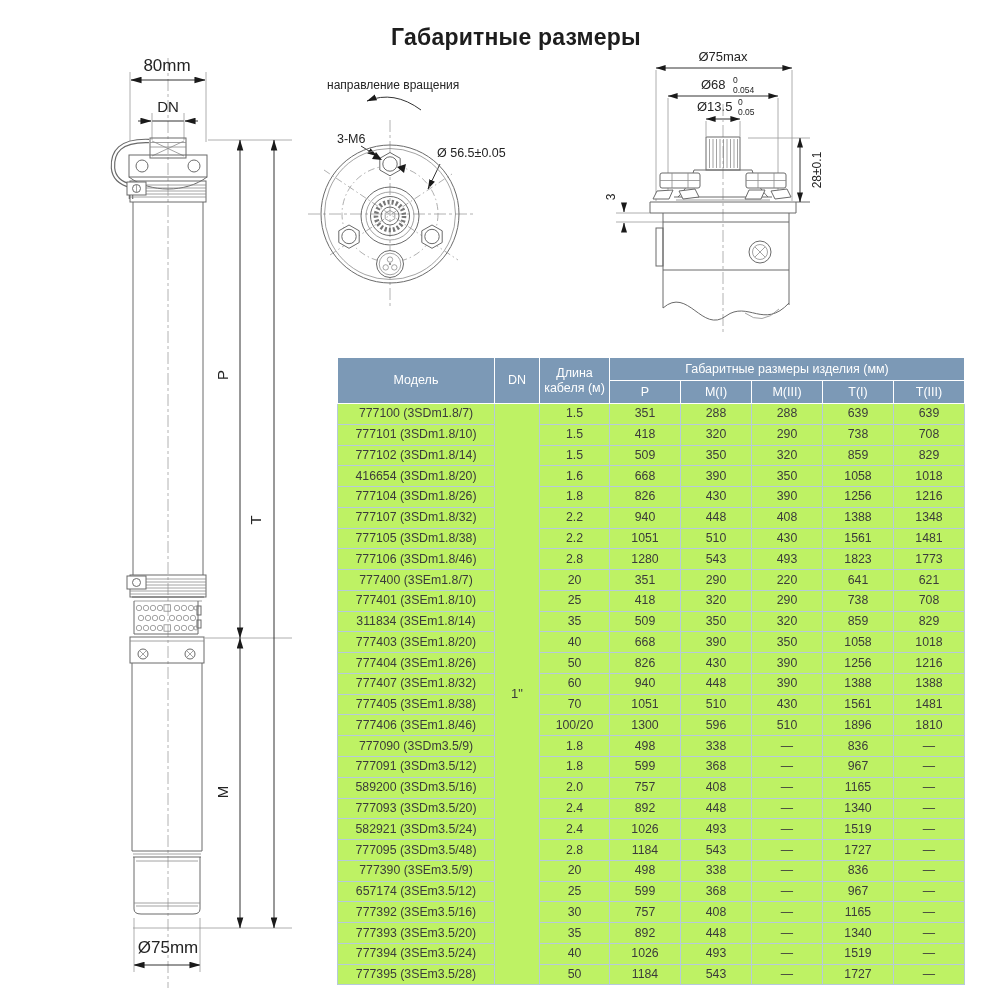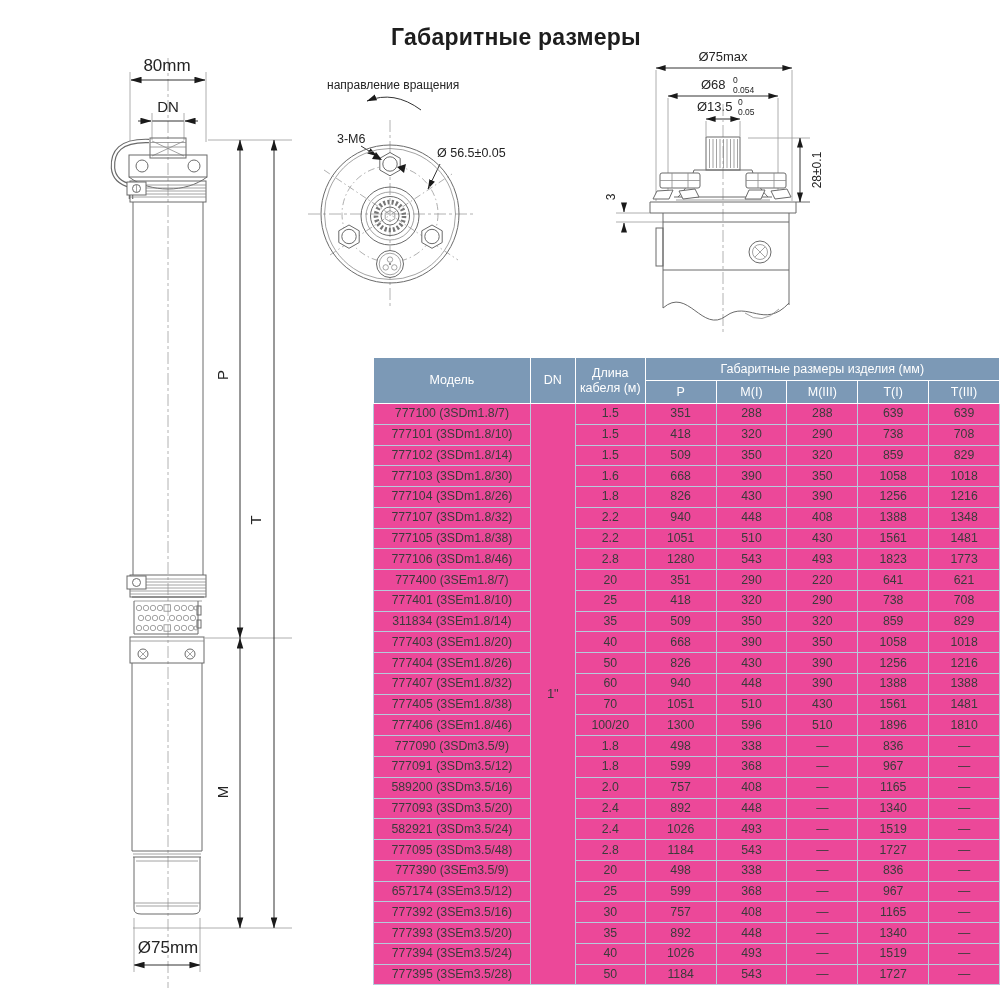--- a/index.html
+++ b/index.html
@@ -17,21 +17,21 @@
   .thin{stroke:#8b8b8b;stroke-width:.8;fill:none;}
   .dim{stroke:#333;stroke-width:1;fill:none;}
   .ext{stroke:#9a9a9a;stroke-width:.8;fill:none;}
   .cl{stroke:#a0a0a0;stroke-width:.8;fill:none;stroke-dasharray:12 3 3 3;}
   .dash{stroke:#9a9a9a;stroke-width:.8;fill:none;stroke-dasharray:7 3 1.5 3;}
   text{fill:#242424;}
   .t12{font-size:12px;} .t125{font-size:12.5px;} .t13{font-size:13px;}
   .t15{font-size:15px;} .t17{font-size:17px;} .t8{font-size:8.5px;}
   
   .dim-table{position:absolute;left:337px;top:357px;border-collapse:collapse;
-             table-layout:fixed;background:#ec4899;margin-left:36px;}
+             table-layout:fixed;background:#bef264;}
   .dim-table th{background:#7c99b6;color:#fff;font-weight:400;font-size:12.5px;
                 border:1px solid #fff;padding:0;height:22px;line-height:1.15;}
   .dim-table tbody td{border:1px solid #b6cadb;text-align:center;font-size:12.3px;
                 color:#3b3b3b;height:19.78px;padding:0;line-height:1.05;
                 white-space:nowrap;overflow:hidden;}
   .dim-table td.dn-val{font-size:13px;}
 </style>
 </head>
 <body>
 
@@ -396,21 +396,21 @@
       <tr>
         <td>777102 (3SDm1.8/14)</td>
         <td>1.5</td>
         <td>509</td>
         <td>350</td>
         <td>320</td>
         <td>859</td>
         <td>829</td>
       </tr>
       <tr>
-        <td>777103 (3SDm1.8/30)</td>
+        <td>416654 (3SDm1.8/20)</td>
         <td>1.6</td>
         <td>668</td>
         <td>390</td>
         <td>350</td>
         <td>1058</td>
         <td>1018</td>
       </tr>
       <tr>
         <td>777104 (3SDm1.8/26)</td>
         <td>1.8</td>

